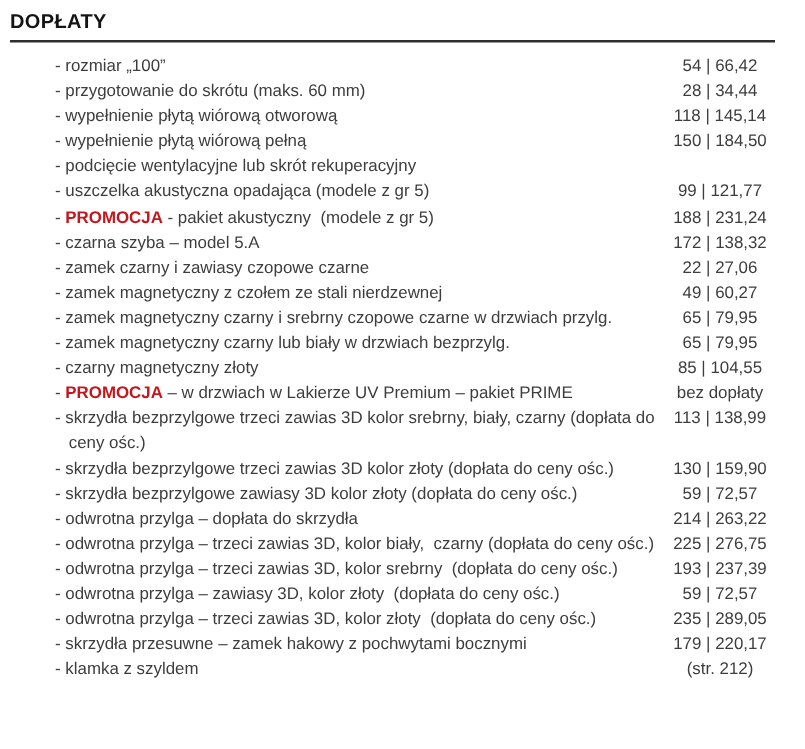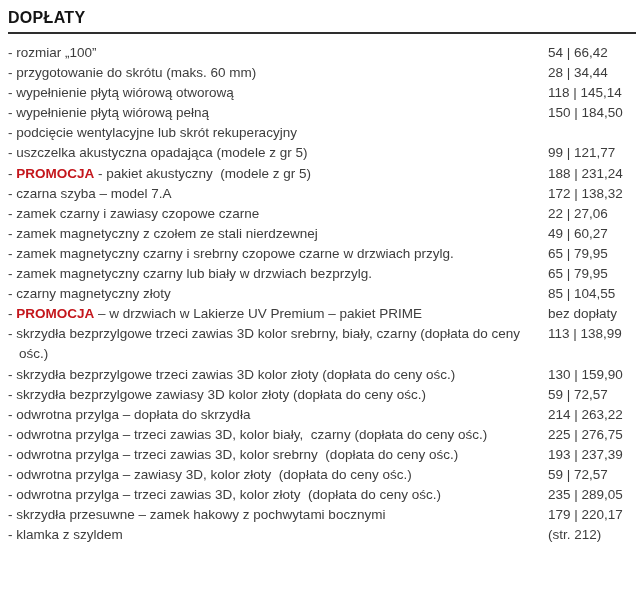--- a/index.html
+++ b/index.html
@@ -11,21 +11,21 @@
     width: 644px;
     height: 599px;
     overflow: hidden;
     font-family: "Liberation Sans", sans-serif;
     color: #3d3d3d;
   }
   .page {
     box-sizing: border-box;
     width: 644px;
     height: 534px;
-    padding: 8px 8px 0 8px;
+    padding: 8px 24px 0 8px;
   }
   .title {
     margin: 1px 0 0 0;
     font-size: 16px;
     line-height: 18px;
     font-weight: bold;
     color: #141414;
     letter-spacing: 0.3px;
   }
   .rule {
@@ -40,31 +40,32 @@
     display: flex;
     align-items: flex-start;
     font-size: 13.5px;
     line-height: 20.1px;
   }
   .label {
     flex: 1 1 auto;
     white-space: pre-wrap;
     padding-left: 11px;
     text-indent: -11px;
+    margin-left: 36px;
   }
   .promo {
     color: var(--promo, #c4161c);
     font-weight: bold;
   }
   .price {
     flex: 0 0 auto;
     white-space: nowrap;
     padding-left: 6px;
     min-width: 88px;
-    text-align: left;
+    text-align: center;
   }
 </style>
 </head>
 <body>
 
 <div class="page">
   <h1 class="title">DOPŁATY</h1>
   <div class="rule"></div>
   <div class="rows">
   <div class="row">
@@ -95,21 +96,21 @@
         <div class="label"><span class="pre">- </span><span class="promo"></span><span>uszczelka akustyczna opadająca (modele z gr 5)</span></div>
         <div class="price">99 | 121,77</div>
       </div>
 
   <div class="row">
         <div class="label"><span class="pre">- </span><span class="promo">PROMOCJA</span><span> - pakiet akustyczny  (modele z gr 5)</span></div>
         <div class="price">188 | 231,24</div>
       </div>
 
   <div class="row">
-        <div class="label"><span class="pre">- </span><span class="promo"></span><span>czarna szyba – model 7.A</span></div>
+        <div class="label"><span class="pre">- </span><span class="promo"></span><span>czarna szyba – model 5.A</span></div>
         <div class="price">172 | 138,32</div>
       </div>
 
   <div class="row">
         <div class="label"><span class="pre">- </span><span class="promo"></span><span>zamek czarny i zawiasy czopowe czarne</span></div>
         <div class="price">22 | 27,06</div>
       </div>
 
   <div class="row">
         <div class="label"><span class="pre">- </span><span class="promo"></span><span>zamek magnetyczny z czołem ze stali nierdzewnej</span></div>

